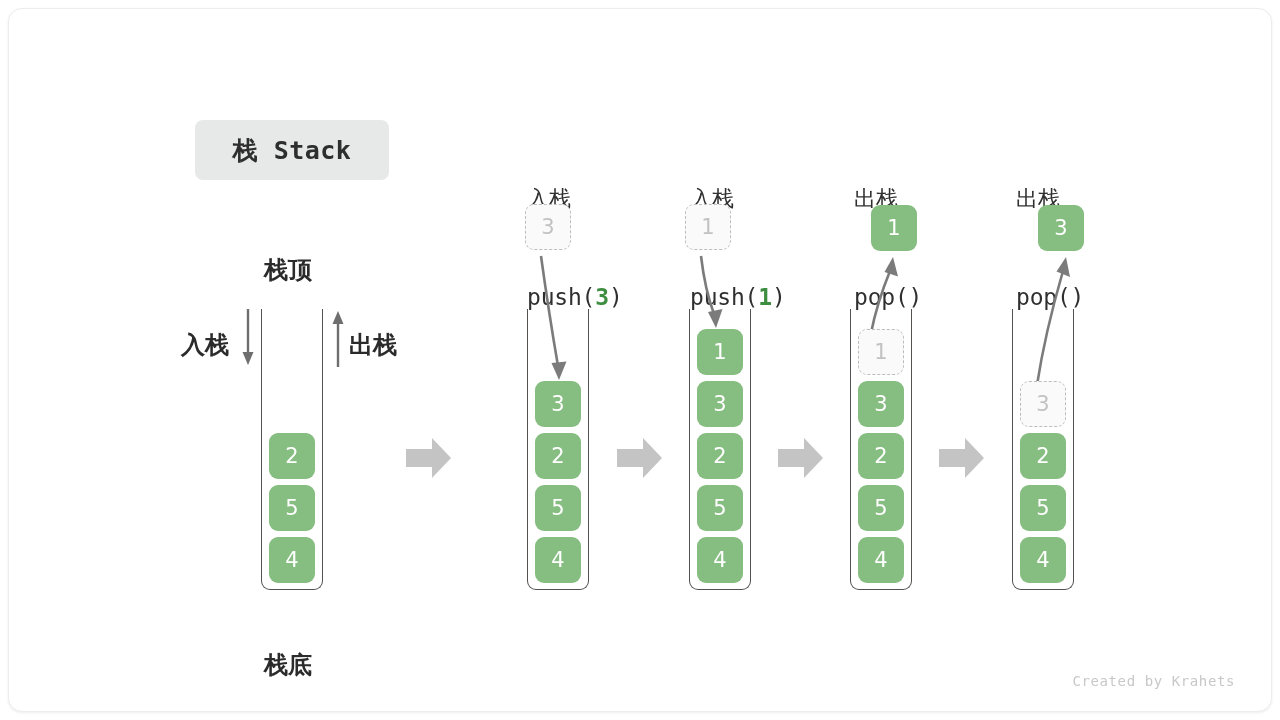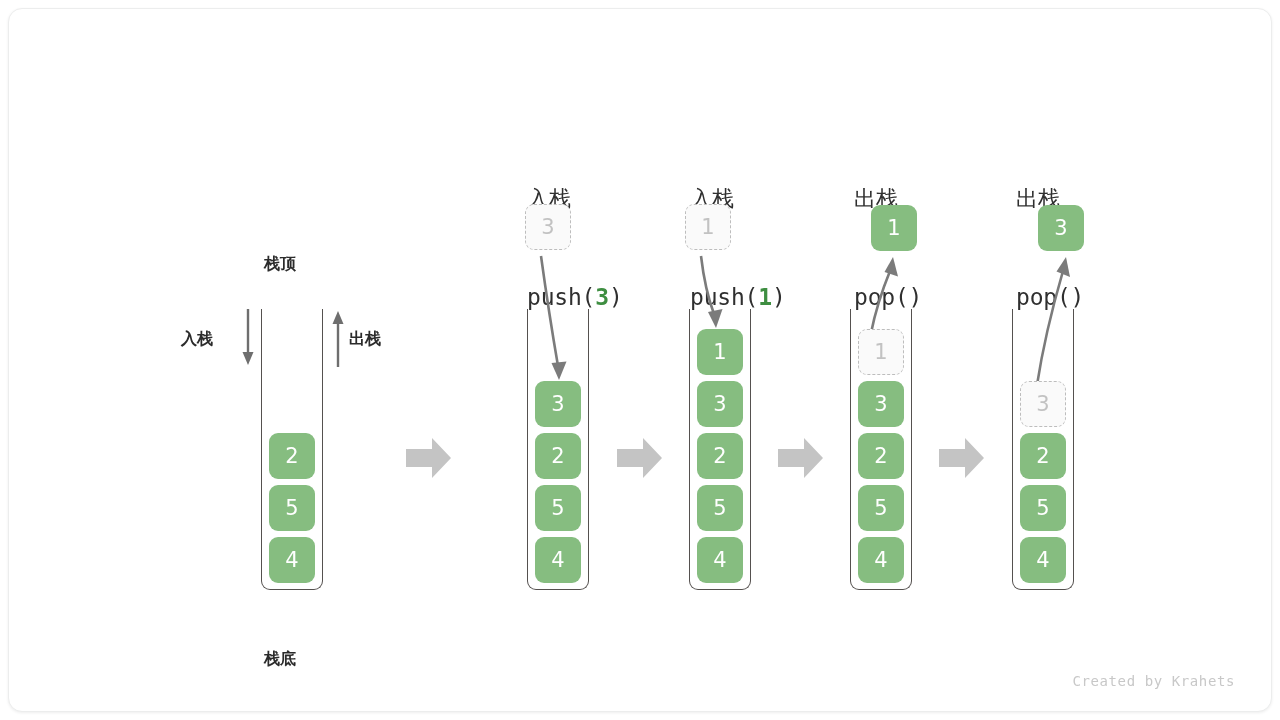--- a/index.html
+++ b/index.html
@@ -77,21 +77,21 @@
   }
   .cell.filled { background: #86bd80; color: #ffffff; }
   .cell.ghost {
     background: #fafafa;
     color: #c2c2c2;
     border: 1.8px dashed #bdbdbd;
   }
 
   
   .lbl {
-    font-size: 16px;
+    font-size: 24px;
     font-weight: bold;
     color: #2b2b2b;
     font-family: "DejaVu Sans", "Liberation Sans", sans-serif;
     white-space: pre;
   }
 
   
   #footer {
     right: 36px; bottom: 22px;
     font-family: "DejaVu Sans Mono", "Liberation Mono", monospace;
@@ -100,20 +100,23 @@
     letter-spacing: 0.6px;
     white-space: pre;
   }
   svg { overflow: visible; }
 </style>
 </head>
 <body>
 
 <div id="frame">
 
+  <div class="abs" id="title-chip">
+    <span class="t">栈 Stack</span>
+  </div>
 
   <div class="abs" style="left:255px; top:245px;">
     <span class="lbl">栈顶</span>
   </div>
 
   <div class="abs" style="left:172px; top:320px;">
     <span class="lbl">入栈</span>
   </div>
   <svg class="abs" style="left:228px; top:298px;" width="22" height="62" viewBox="0 0 22 62">
     <path d="M11 2 L11 48" stroke="#6e6e6e" stroke-width="2.4" fill="none"></path>

